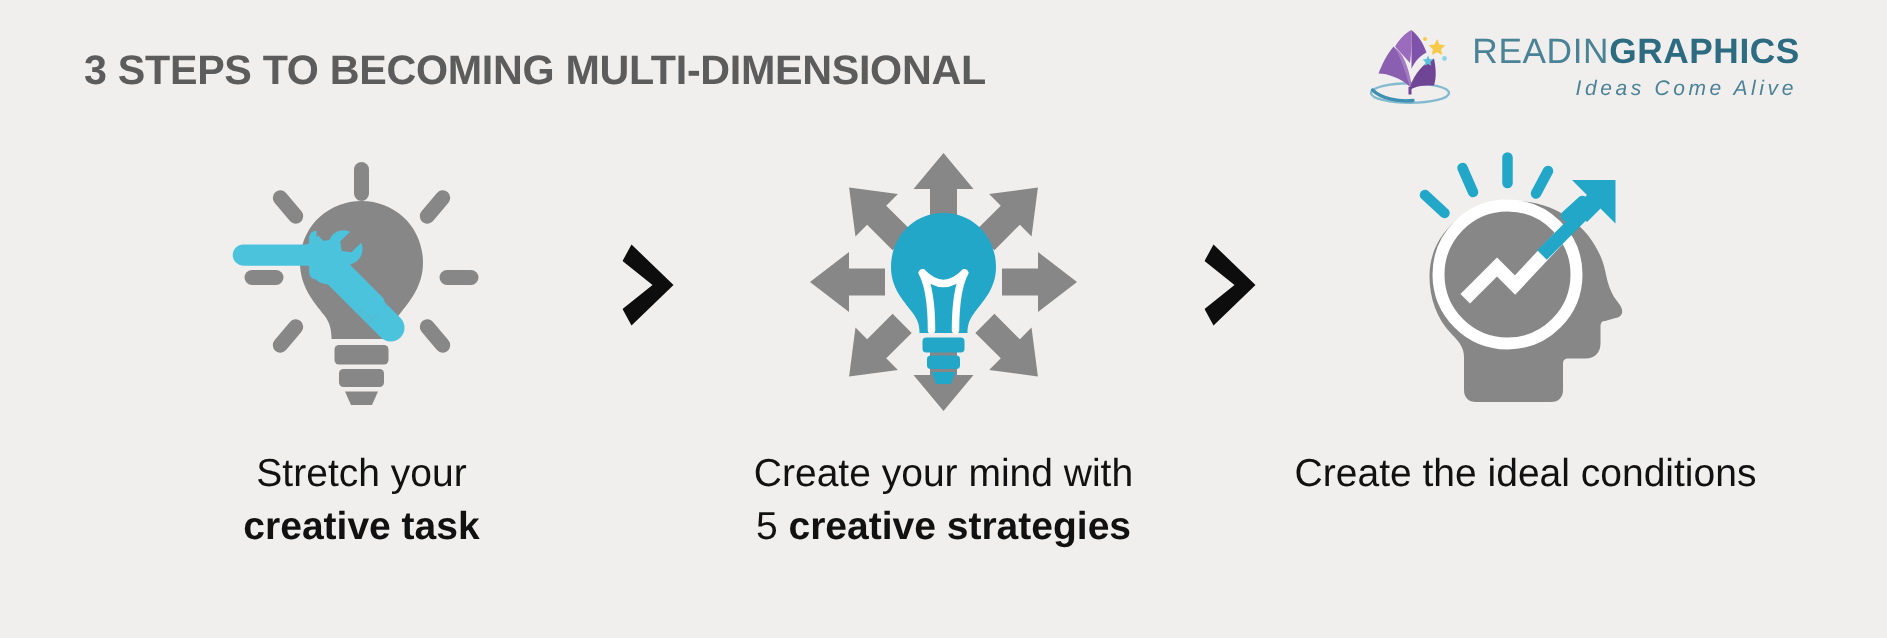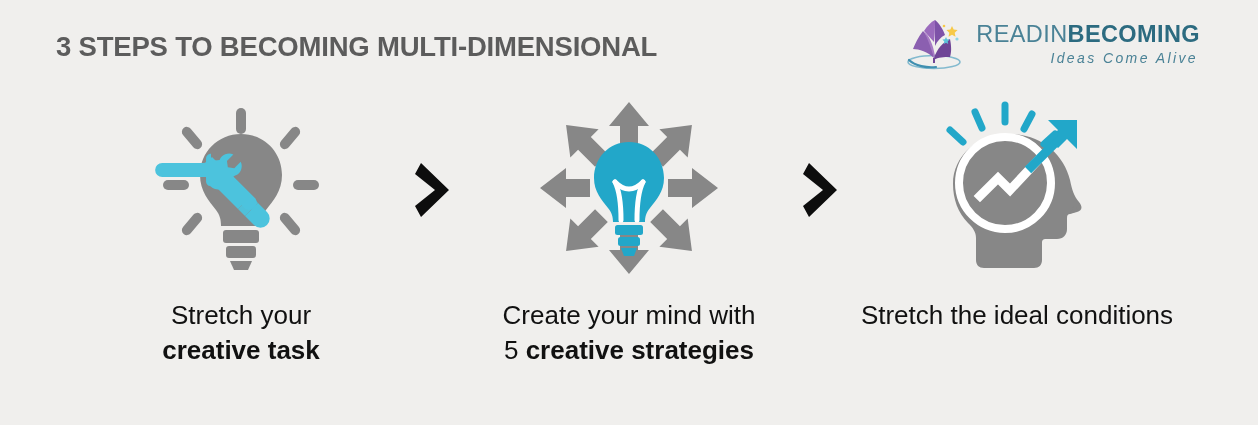--- a/index.html
+++ b/index.html
@@ -146,21 +146,21 @@
         <path d="M19 13 C22 8 26 4 30 2 C30 8 30 16 29 24 Z" fill="#9b6bbd"></path>
         <path d="M30 2 C34 5 38 11 40 17 C36 19 32 23 30 28 Z" fill="#7e52a8"></path>
 
         <path d="M47 8 l1.7 3.6 3.9 0.5 -2.9 2.7 0.8 3.9 -3.5-1.9 -3.5 1.9 0.8-3.9 -2.9-2.7 3.9-0.5 Z" fill="#f7c948"></path>
         <path d="M41 19 l1.1 2.3 2.5 0.3 -1.9 1.8 0.5 2.5 -2.2-1.2 -2.2 1.2 0.5-2.5 -1.9-1.8 2.5-0.3 Z" fill="#5ec3da"></path>
         <circle cx="52" cy="21" r="1.6" fill="#8fd6e6"></circle>
         <circle cx="39" cy="8" r="1.3" fill="#f7c948"></circle>
       </svg>
     </span>
     <span class="logo-text">
-      <span class="logo-name"><span class="light">READIN</span><span class="bold">BECOMING</span></span>
+      <span class="logo-name"><span class="light">READIN</span><span class="bold">GRAPHICS</span></span>
       <span class="logo-tagline">Ideas Come Alive</span>
     </span>
   </div>
 
   <div class="steps">
 
     <div class="step">
       <div class="step-icon">
         <span>
           <svg viewBox="0 0 180 180" width="180" height="180">
@@ -296,18 +296,18 @@
               <line x1="83" y1="7" x2="83" y2="24"></line>
               <line x1="53" y1="14" x2="60" y2="30"></line>
               <line x1="28" y1="32" x2="41" y2="44"></line>
               <line x1="110" y1="16" x2="102" y2="31"></line>
               <line x1="133" y1="36" x2="122" y2="46"></line>
             </g>
           </svg>
         </span>
       </div>
       <div class="step-caption">
-        <div>Stretch the ideal conditions</div>
+        <div>Create the ideal conditions</div>
       </div>
     </div>
 
   </div>
 </div>
 
 </body></html>

